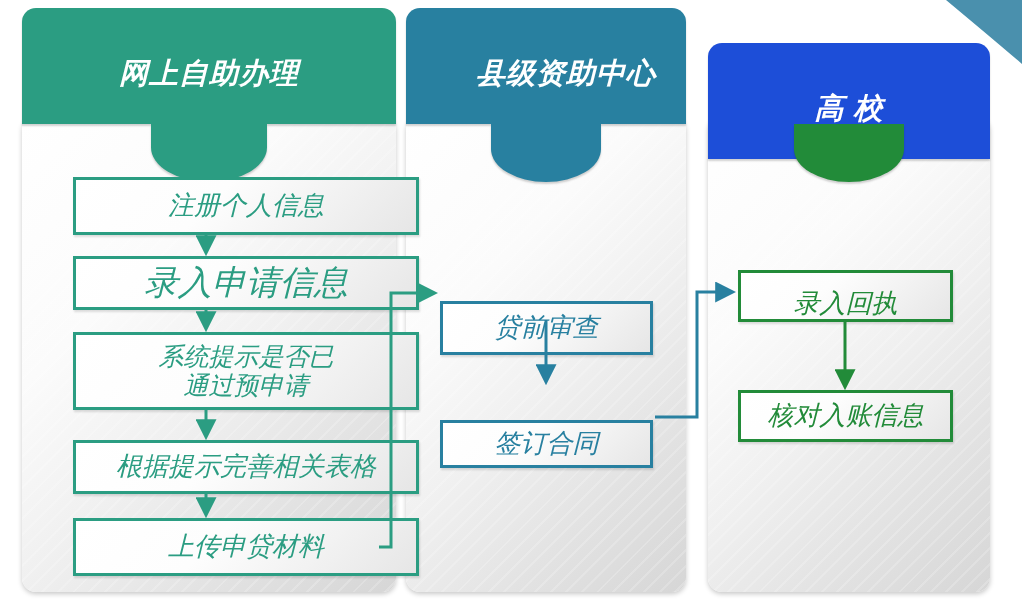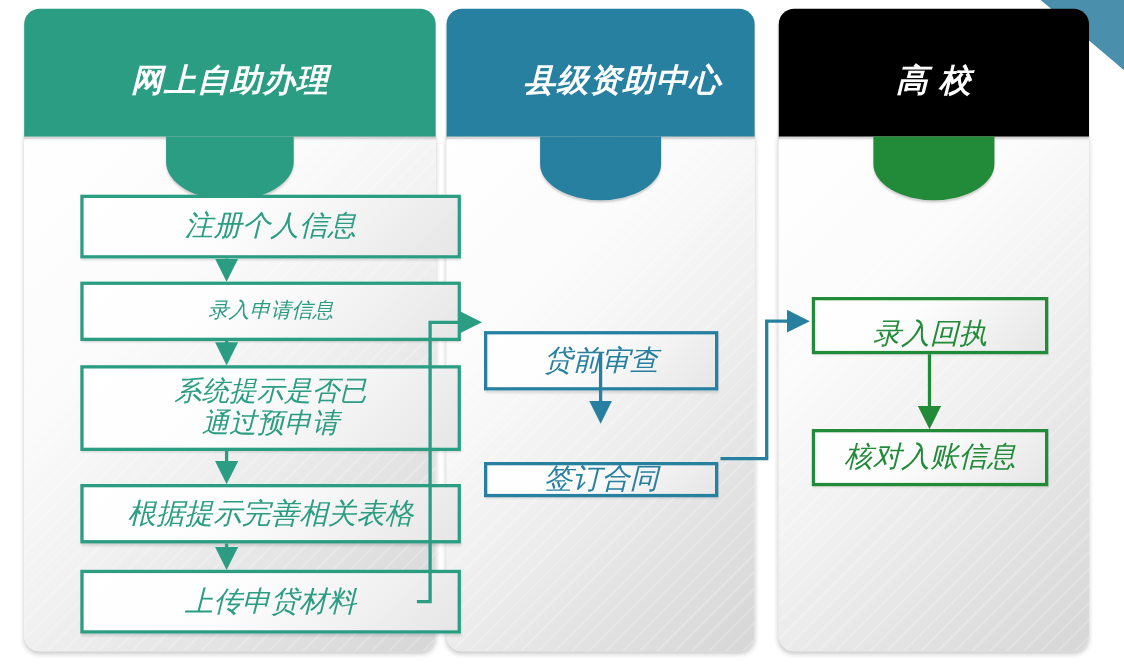--- a/index.html
+++ b/index.html
@@ -107,21 +107,21 @@
 
     <div class="col-header" style="width:374px; height:116px; background:#2b9d82;">
       <div class="col-header-label" style="top:46px;">网上自助办理</div>
     </div>
     <div class="header-tab" style="top:116px; width:116px; height:58px; background:#2b9d82;"></div>
 
     <div class="pbox teal" style="left:11px; top:169px; width:346px; height:58px; font-size:26px;">
       <span class="ptext">注册个人信息</span>
     </div>
 
-    <div class="pbox teal" style="left:11px; top:248px; width:346px; height:54px; font-size:19px;">
+    <div class="pbox teal" style="left:11px; top:248px; width:346px; height:54px; font-size:34px;">
       <span class="ptext">录入申请信息</span>
     </div>
 
     <div class="pbox teal" style="left:11px; top:324px; width:346px; height:78px; font-size:25px;">
       <span class="ptext">系统提示是否已
 通过预申请</span>
     </div>
 
     <div class="pbox teal" style="left:11px; top:432px; width:346px; height:54px; font-size:26px;">
       <span class="ptext">根据提示完善相关表格</span>
@@ -138,30 +138,30 @@
 
     <div class="col-header" style="width:280px; height:116px; background:#2880a0;">
       <div class="col-header-label" style="top:46px;padding-left:40px;">县级资助中心</div>
     </div>
     <div class="header-tab" style="top:116px; width:110px; height:58px; background:#2880a0;"></div>
 
     <div class="pbox blue" style="left:34px; top:258px; width:213px; height:54px; font-size:26px;">
       <span class="ptext">贷前审查</span>
     </div>
 
-    <div class="pbox blue" style="left:34px; top:377px; width:213px; height:32px; font-size:26px;">
+    <div class="pbox blue" style="left:34px; top:377px; width:213px; height:48px; font-size:26px;">
       <span class="ptext">签订合同</span>
     </div>
   </div>
 
   <div class="column" style="left:708px; top:8px; width:282px; height:576px;">
 
     <div class="col-body" style="top:108px; width:282px; height:476px;"></div>
 
-    <div class="col-header" style="width:282px; height:116px; background:#000000;">
+    <div class="col-header" style="width:282px; height:116px; background:#1d4ed8;margin-top:35px;">
       <div class="col-header-label" style="top:46px;">高 校</div>
     </div>
     <div class="header-tab" style="top:116px; width:110px; height:58px; background:#228b39;"></div>
 
     <div class="pbox green" style="left:30px; top:262px; width:215px; height:52px; font-size:26px;align-items:flex-end;">
       <span class="ptext">录入回执</span>
     </div>
 
     <div class="pbox green" style="left:30px; top:382px; width:215px; height:52px; font-size:26px;">
       <span class="ptext">核对入账信息</span>

